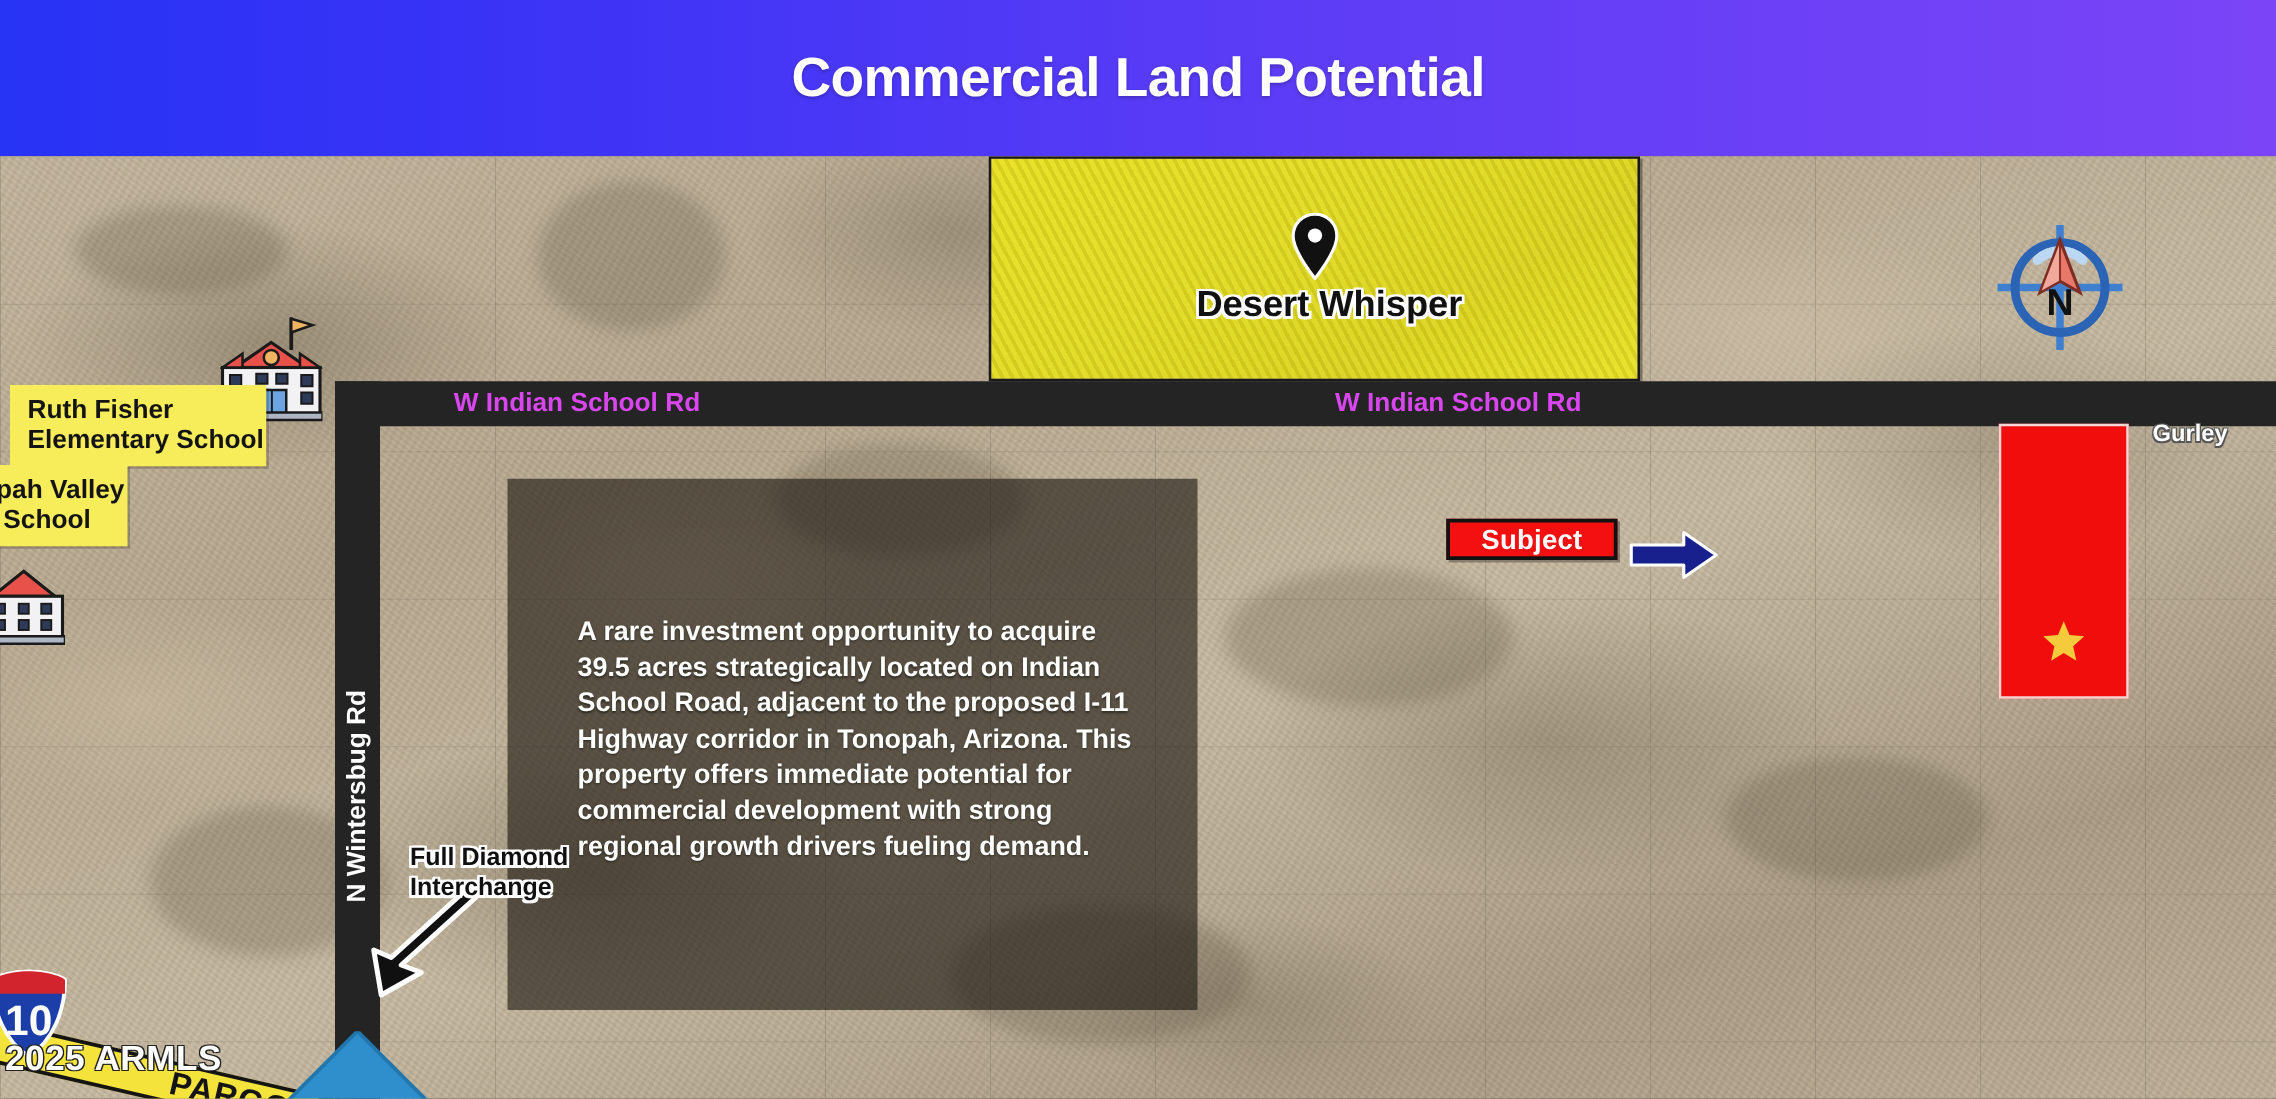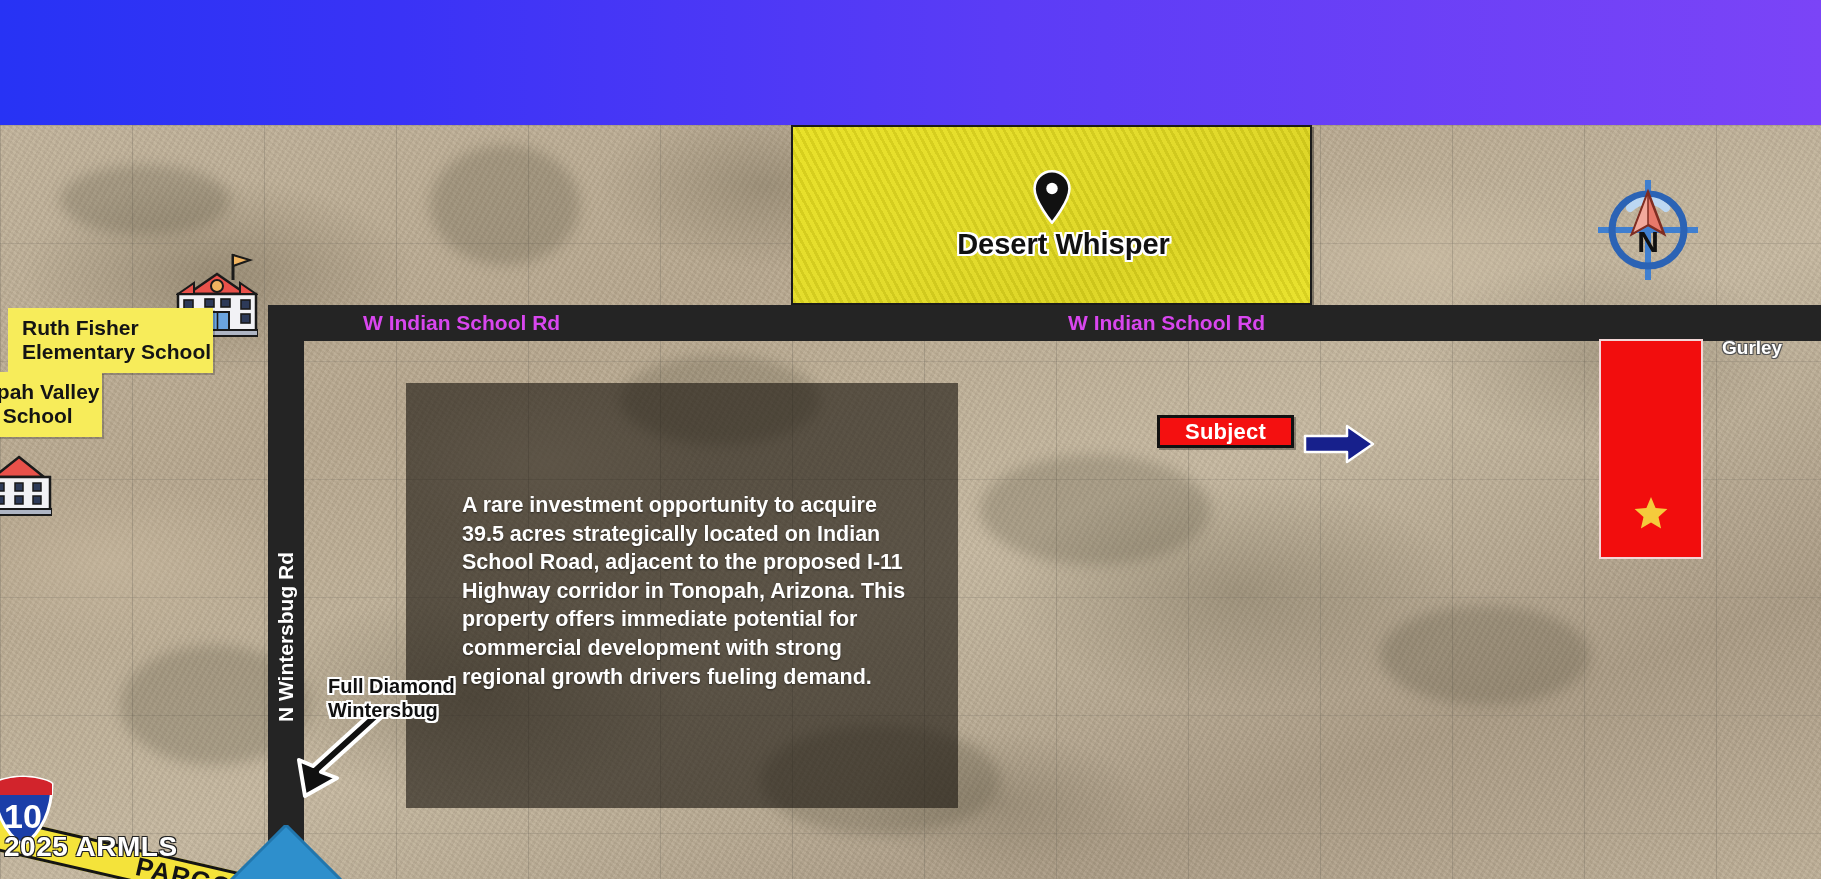--- a/index.html
+++ b/index.html
@@ -215,20 +215,21 @@
       0 -2px 0 #fff, 0 2px 0 #fff, -2px 0 0 #fff, 2px 0 0 #fff;
   }
   .interchange-arrow { position:absolute; left:275px; top:585px; width:120px; height:90px; }
 </style>
 </head>
 <body>
 
 <div id="app">
 
   <div class="header">
+    <div class="header-line l1">Commercial Land Potential</div>
   </div>
 
   <div class="map">
 
     <div class="parcel-grid"></div>
     <div class="wash" style="left:60px;  top:40px;  width:170px; height:70px;"></div>
     <div class="wash" style="left:430px; top:20px;  width:150px; height:120px;"></div>
     <div class="wash" style="left:620px; top:230px; width:200px; height:90px;"></div>
     <div class="wash" style="left:980px; top:330px; width:230px; height:110px;"></div>
     <div class="wash" style="left:1380px;top:480px; width:210px; height:100px;"></div>
@@ -327,16 +328,16 @@
     </svg>
     <div class="watermark">2025 ARMLS</div>
 
     <svg class="diamond" viewBox="0 0 180 160">
       <path d="M90 0 L178 88 L90 158 L2 88 Z" fill="#2e8fcc" stroke="#2176ad" stroke-width="3"></path>
     </svg>
     <svg class="interchange-arrow" viewBox="0 0 120 90">
       <path d="M110 4 L46 62 L62 68 L30 86 L24 50 L38 56 L102 -2 Z" fill="#101010" stroke="#ffffff" stroke-width="4" stroke-linejoin="round"></path>
     </svg>
     <div class="interchange-label">Full Diamond
-Wintersbug</div>
+Interchange</div>
 
   </div>
 </div>
 
 </body></html>

